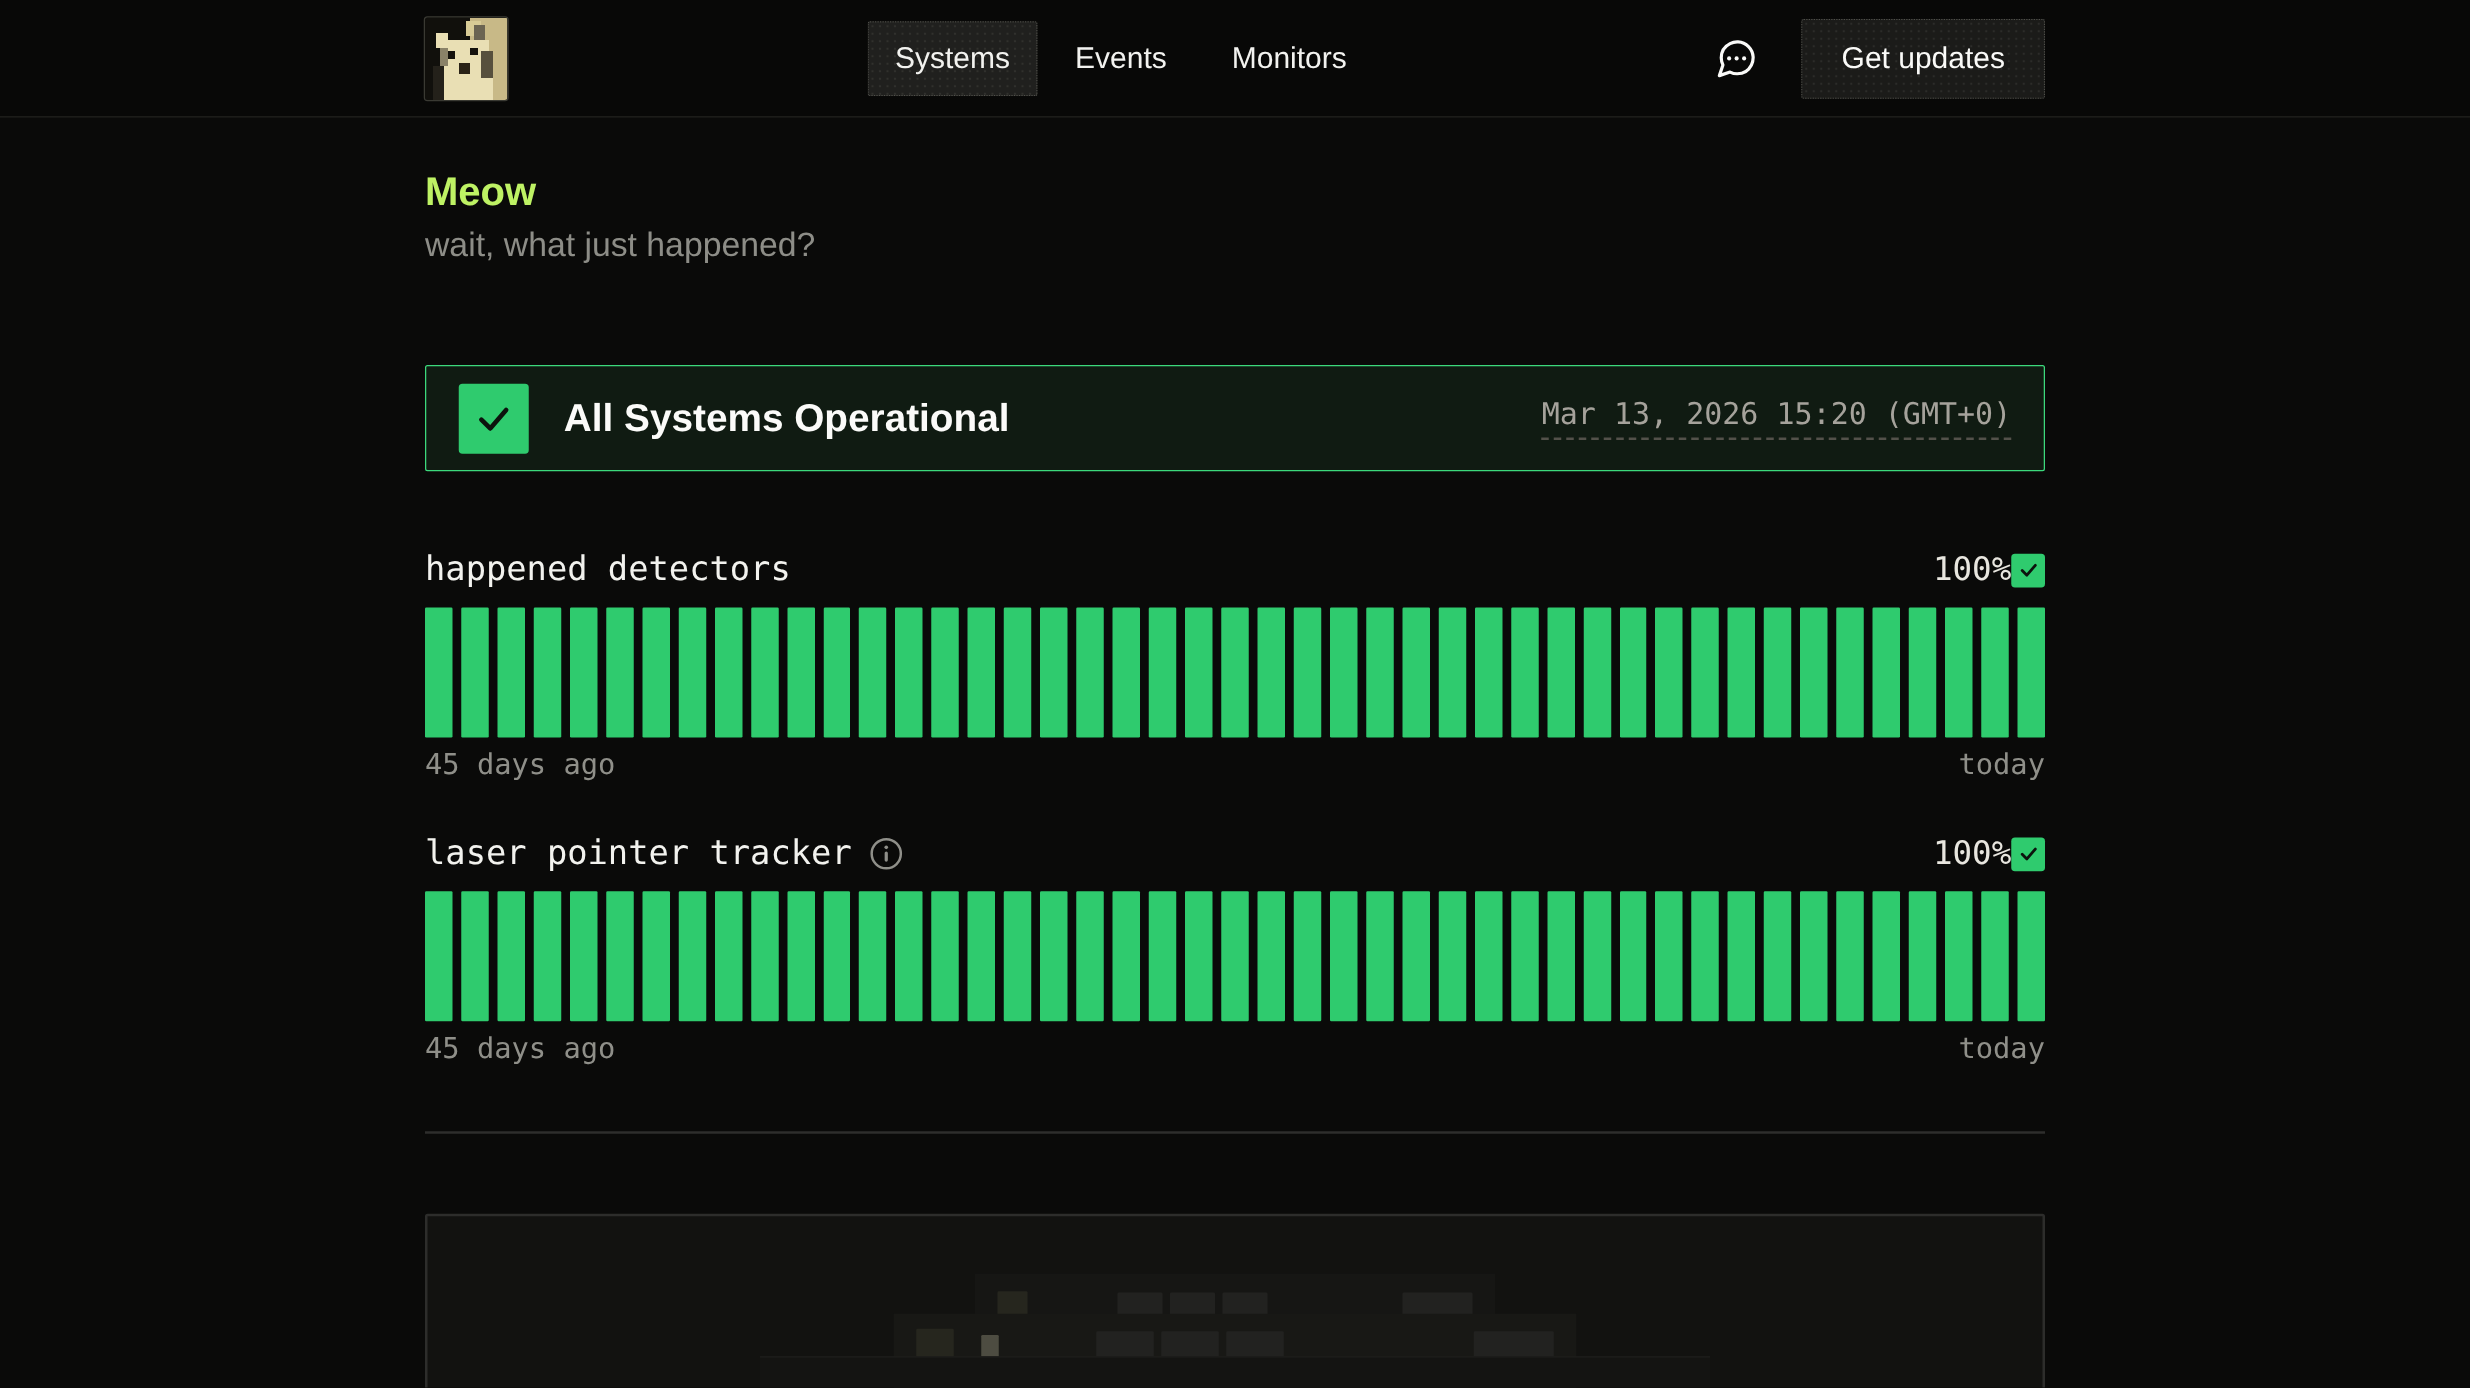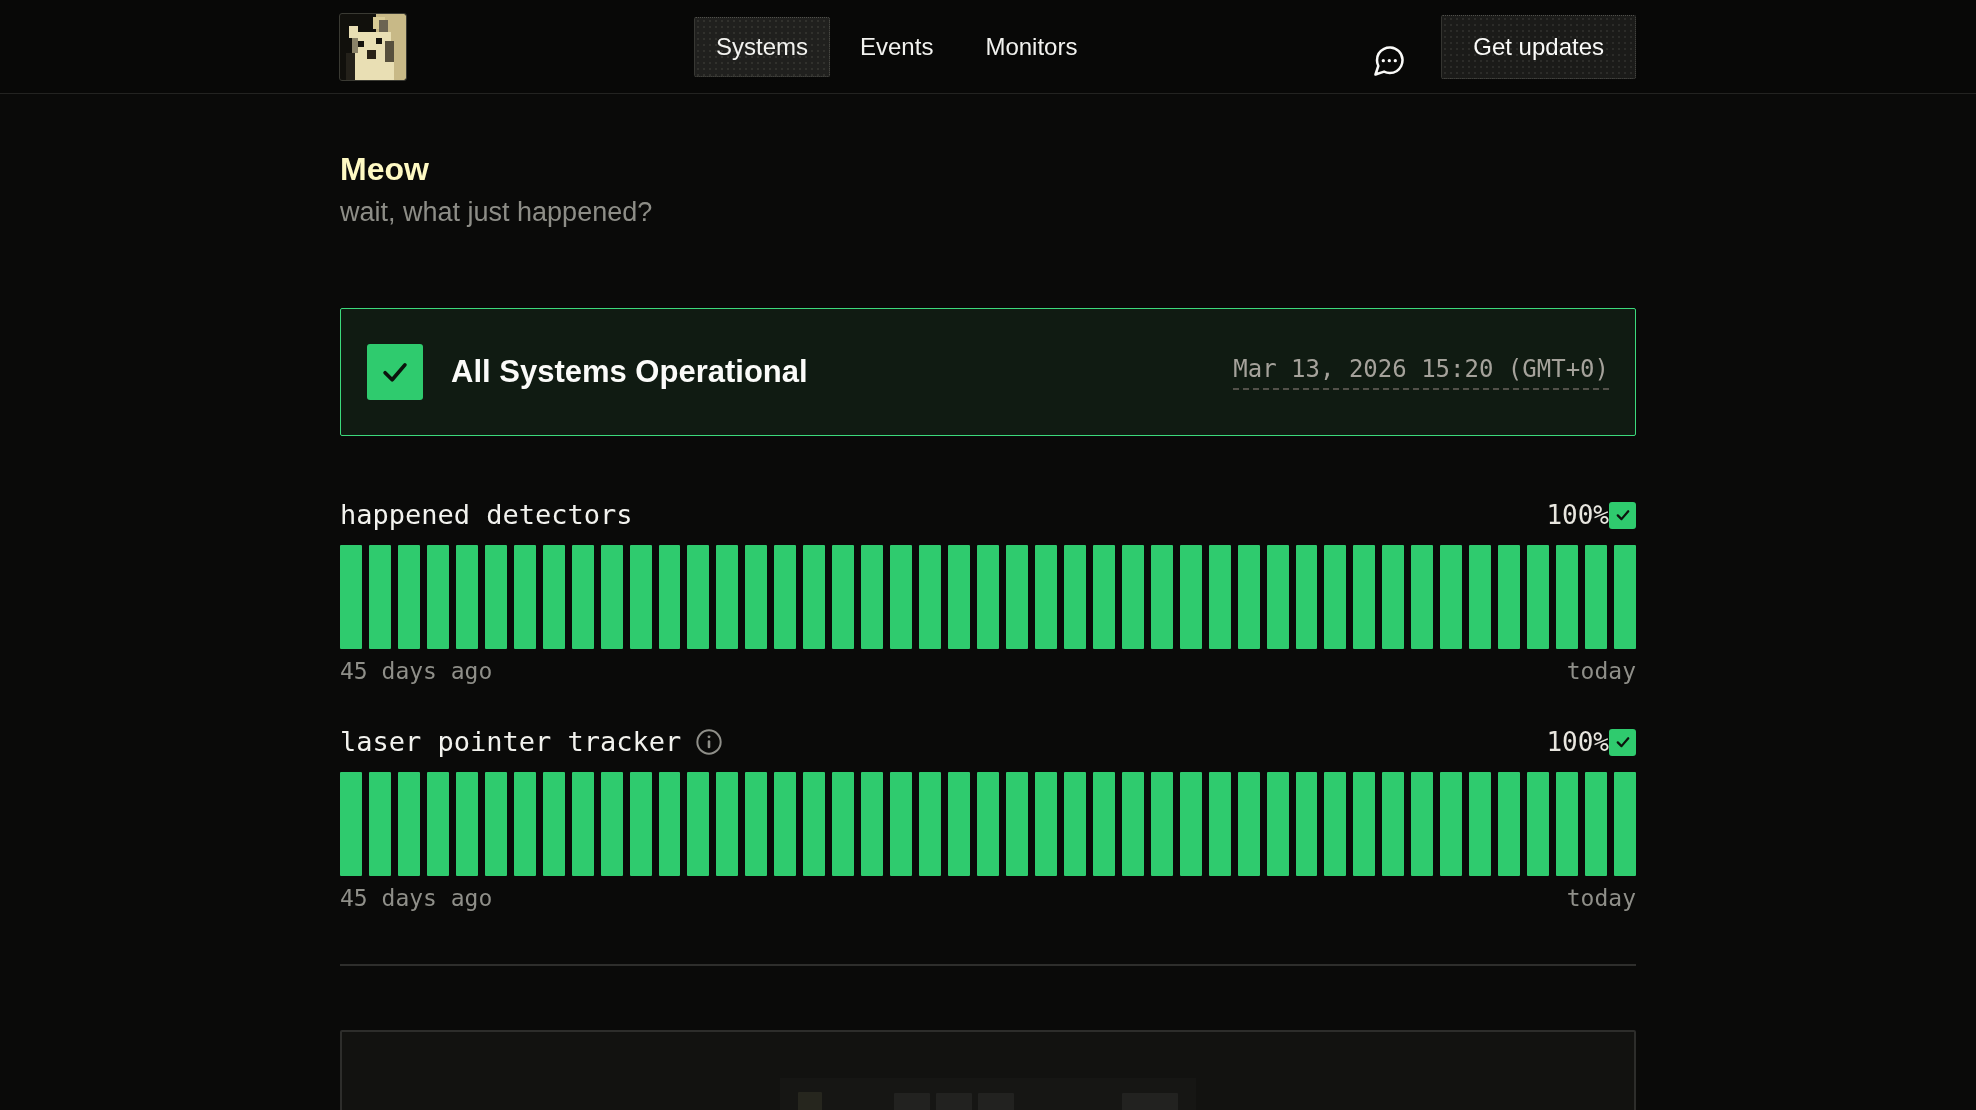--- a/index.html
+++ b/index.html
@@ -23,38 +23,38 @@
     font-size: 24px; font-weight: 500; color: #f2f2ef;
     padding: 15px 21px; border: 1px dotted transparent; border-radius: 2px;
     background: transparent; cursor: pointer; font-family: inherit;
   }
   .tab.active {
     border-color: #50504b;
     background-color: #20201e;
     background-image: radial-gradient(circle, #31312d 1px, transparent 1.2px);
     background-size: 6px 6px;
   }
-  .nav-right { margin-left: auto; display: flex; align-items: flex-end; gap: 34px; }
+  .nav-right { margin-left: auto; display: flex; align-items: center; gap: 34px; }
   .chat-btn { background: none; border: none; padding: 0; cursor: pointer; line-height: 0; }
   .chat-btn svg { width: 36px; height: 36px; }
   .btn-updates {
     font-size: 24px; font-weight: 500; color: #fafaf8; font-family: inherit;
     padding: 17px 31px; border: 1px dotted #50504b; border-radius: 2px; cursor: pointer;
     background-color: #1b1b19;
     background-image: radial-gradient(circle, #2c2c29 1px, transparent 1.2px);
     background-size: 6px 6px;
   }
 
   
-  h1 { margin: 56px 0 0; font-size: 32px; line-height: 38px; font-weight: 700; color: #fef9c3; }
+  h1 { margin: 40px 0 0; font-size: 32px; line-height: 38px; font-weight: 700; color: #bef264; }
   .subtitle { margin: 8px 0 0; font-size: 27px; line-height: 32px; color: #8d8d87; }
 
   
   .banner {
-    margin-top: 80px; height: 128px;
+    margin-top: 80px; height: 85px;
     border: 1.5px solid #3cd97c; border-radius: 2px;
     background: #101b12;
     display: flex; align-items: center; padding: 0 26px;
   }
   .check-lg {
     width: 56px; height: 56px; border-radius: 3px; background: #2fcb6e;
     display: flex; align-items: center; justify-content: center; flex: 0 0 auto;
   }
   .check-lg svg { width: 34px; height: 34px; }
   .banner-title { margin-left: 28px; font-size: 31px; font-weight: 700; color: #fbfbf9; }

